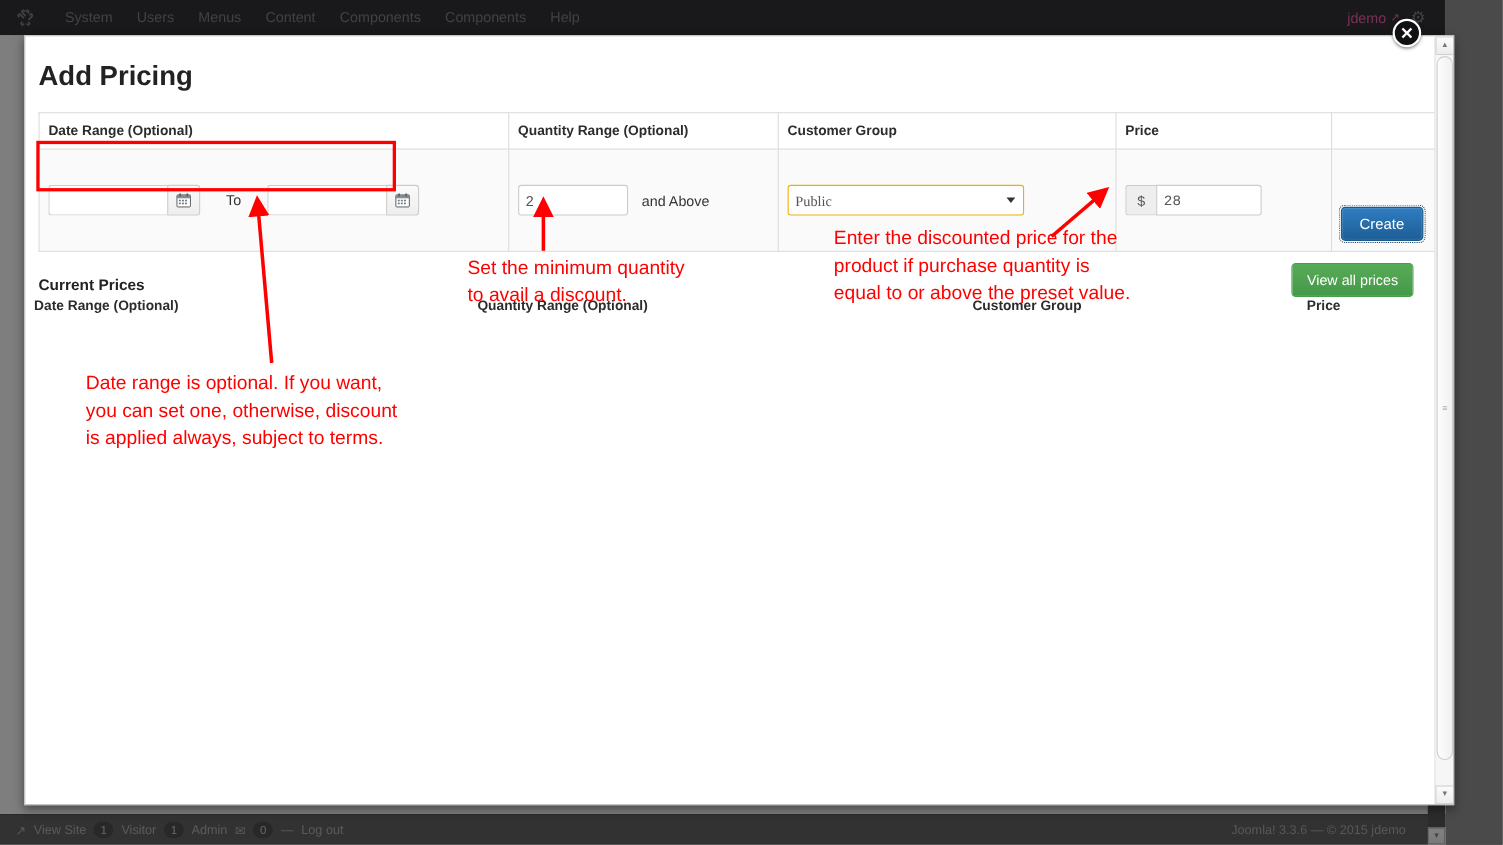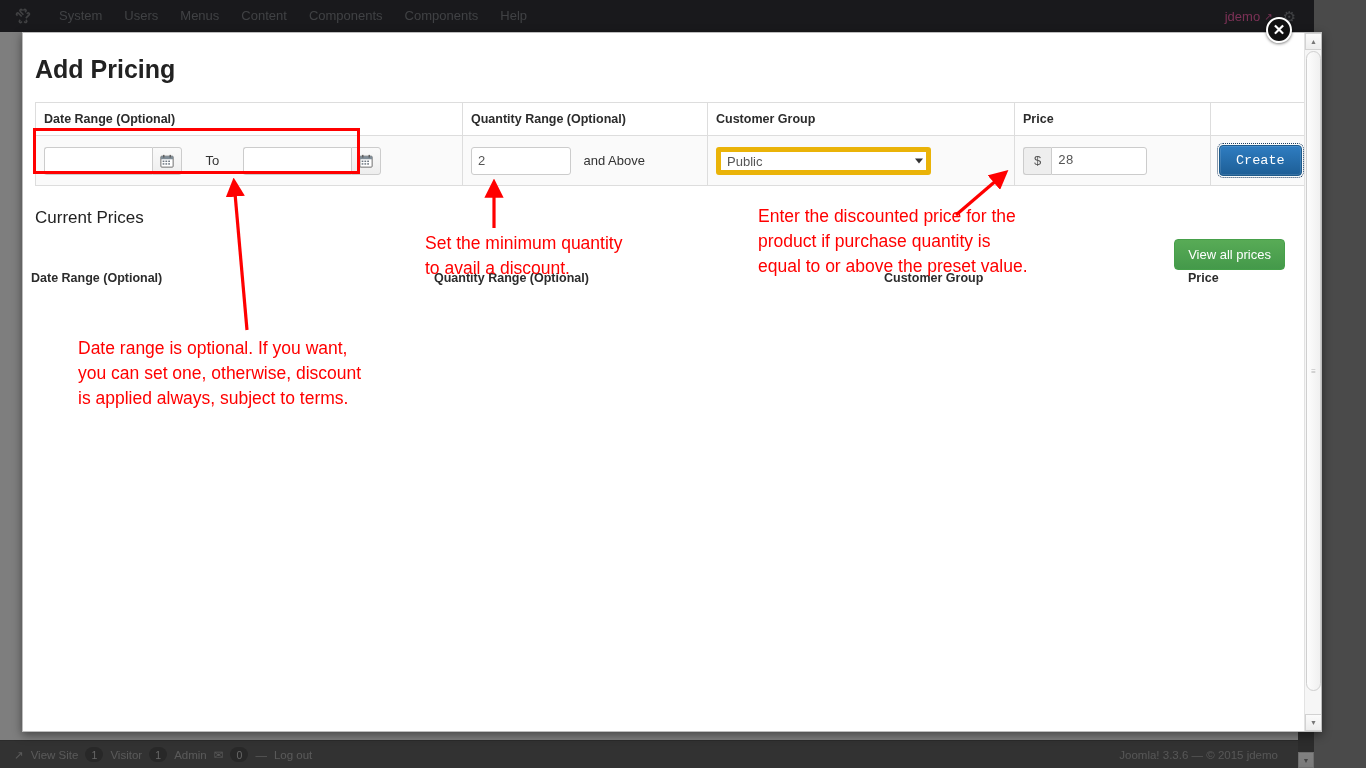--- a/index.html
+++ b/index.html
@@ -101,59 +101,59 @@
   .cal-btn {
     width: 30px; height: 28px; border: 1px solid #cccccc; border-radius: 0 3px 3px 0;
     background: linear-gradient(#fafafa,#eeeeee);
     display: inline-flex; align-items: center; justify-content: center;
     color: #4b6b87; font-size: 13px; cursor: pointer;
   }
   .to-label { font-size: 13px; color: #333; margin: 0 19px; }
   .qty-input { width: 100px; }
   .and-above { font-size: 13px; color: #333; margin-left: 8px; }
   .sel {
-    width: 215px; height: 28px; border: 5px solid #eab308; border-radius: 3px;
+    width: 215px; height: 28px; border: 1px solid #eab308; border-radius: 3px;
     background: #fff; font-size: 13px; color: #555; padding: 2px 6px;
     -webkit-appearance: none; appearance: none;
-    font-family: Liberation Sans, sans-serif;
+    font-family: Liberation Serif, serif;
   }
   .sel-wrap { position: relative; display: inline-block; }
   .sel-arrow {
     position: absolute; right: 8px; top: 50%; transform: translateY(-50%);
     width: 0; height: 0; border-left: 4px solid transparent;
     border-right: 4px solid transparent; border-top: 5px solid #333;
     pointer-events: none;
   }
   .price-group { display: inline-flex; align-items: center; }
   .price-addon {
     width: 28px; height: 28px; border: 1px solid #cccccc; border-right: none;
     border-radius: 3px 0 0 3px; background: #eeeeee;
     display: inline-flex; align-items: center; justify-content: center;
     font-size: 13px; color: #555;
   }
   .price-input { width: 96px; border-radius: 0 3px 3px 0; font-family: Liberation Mono, monospace; }
 
   .btn-create {
     border: 1px solid #1d5b8c; border-radius: 4px;
     background: linear-gradient(#2f7dc1,#1d5e96);
-    color: #fff; font-size: 13.5px; font-family: Liberation Mono, monospace;
+    color: #fff; font-size: 13.5px; font-family: Liberation Sans, sans-serif;
     padding: 7px 16px; cursor: pointer;
     box-shadow: inset 0 0 0 1px rgba(255,255,255,.12);
-    outline: 1px dotted #1c3f63; outline-offset: 1px;
+    outline: 1px dotted #1c3f63; outline-offset: 1px; margin-top: 43px;
   }
   .btn-save {
     position: absolute; right: 18px; top: 206px;
     border: 1px solid #46a04a; border-radius: 4px;
     background: linear-gradient(#58ab56,#44994a);
     color: #fff; font-size: 13px; font-family: "Liberation Sans", sans-serif;
     padding: 7px 13px; cursor: pointer;
   }
 
   .section-title {
-    font-size: 17px; font-weight: normal; color: #222;
+    font-size: 14px; font-weight: bold; color: #222;
     margin: 22px 0 0 0;
   }
 
   .current-head { position: absolute; left: 0; right: 18px; top: 238px; height: 22px; }
   .ch-label {
     position: absolute; font-size: 12.5px; font-weight: bold; color: #2c2c2c;
     white-space: nowrap;
   }
 
   

